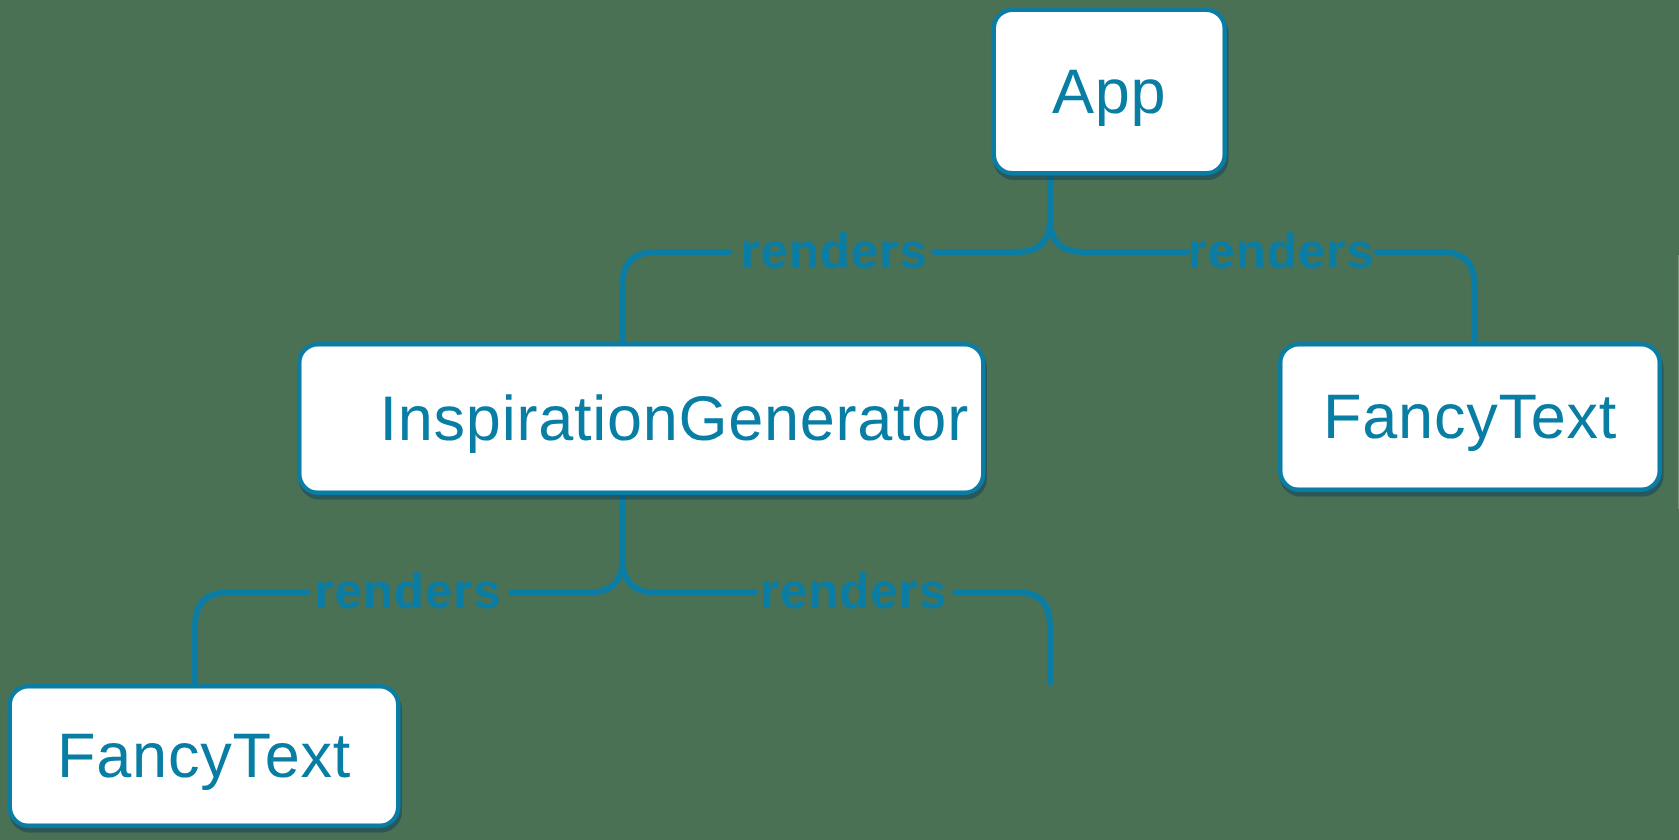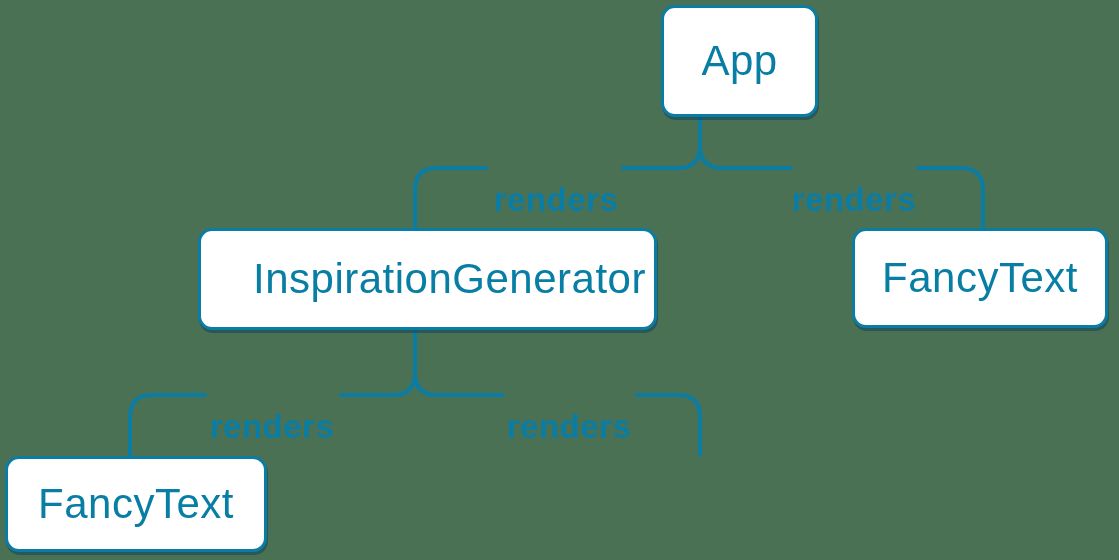--- a/index.html
+++ b/index.html
@@ -41,21 +41,20 @@
   }
   .edge-label {
     position: absolute;
     transform: translate(-50%, -50%);
     color: #0B7DA5;
     font-size: 33px;
     font-weight: 700;
     letter-spacing: 0.5px;
     white-space: nowrap;
     line-height: 1;
-    margin-top: 32px;
   }
   
   .node-app                   { left: 621px; top: 5px;   width: 157px; height: 112px; margin-left: 40px; }
   .node-inspiration-generator { left: 198px; top: 228px; width: 459px; height: 102px; padding-left: 44px; }
   .node-fancy-text-top        { left: 852px; top: 228px; width: 256px; height: 100px; }
   .node-fancy-text-bottom     { left: 5px;   top: 456px; width: 262px; height: 96px; }
   .node-copyright             { left: 567px; top: 455px; width: 268px; height: 97px; }
   
   .edge-label-app-ig   { left: 556px; top: 167px; }
   .edge-label-app-ft   { left: 854px; top: 167px; }

